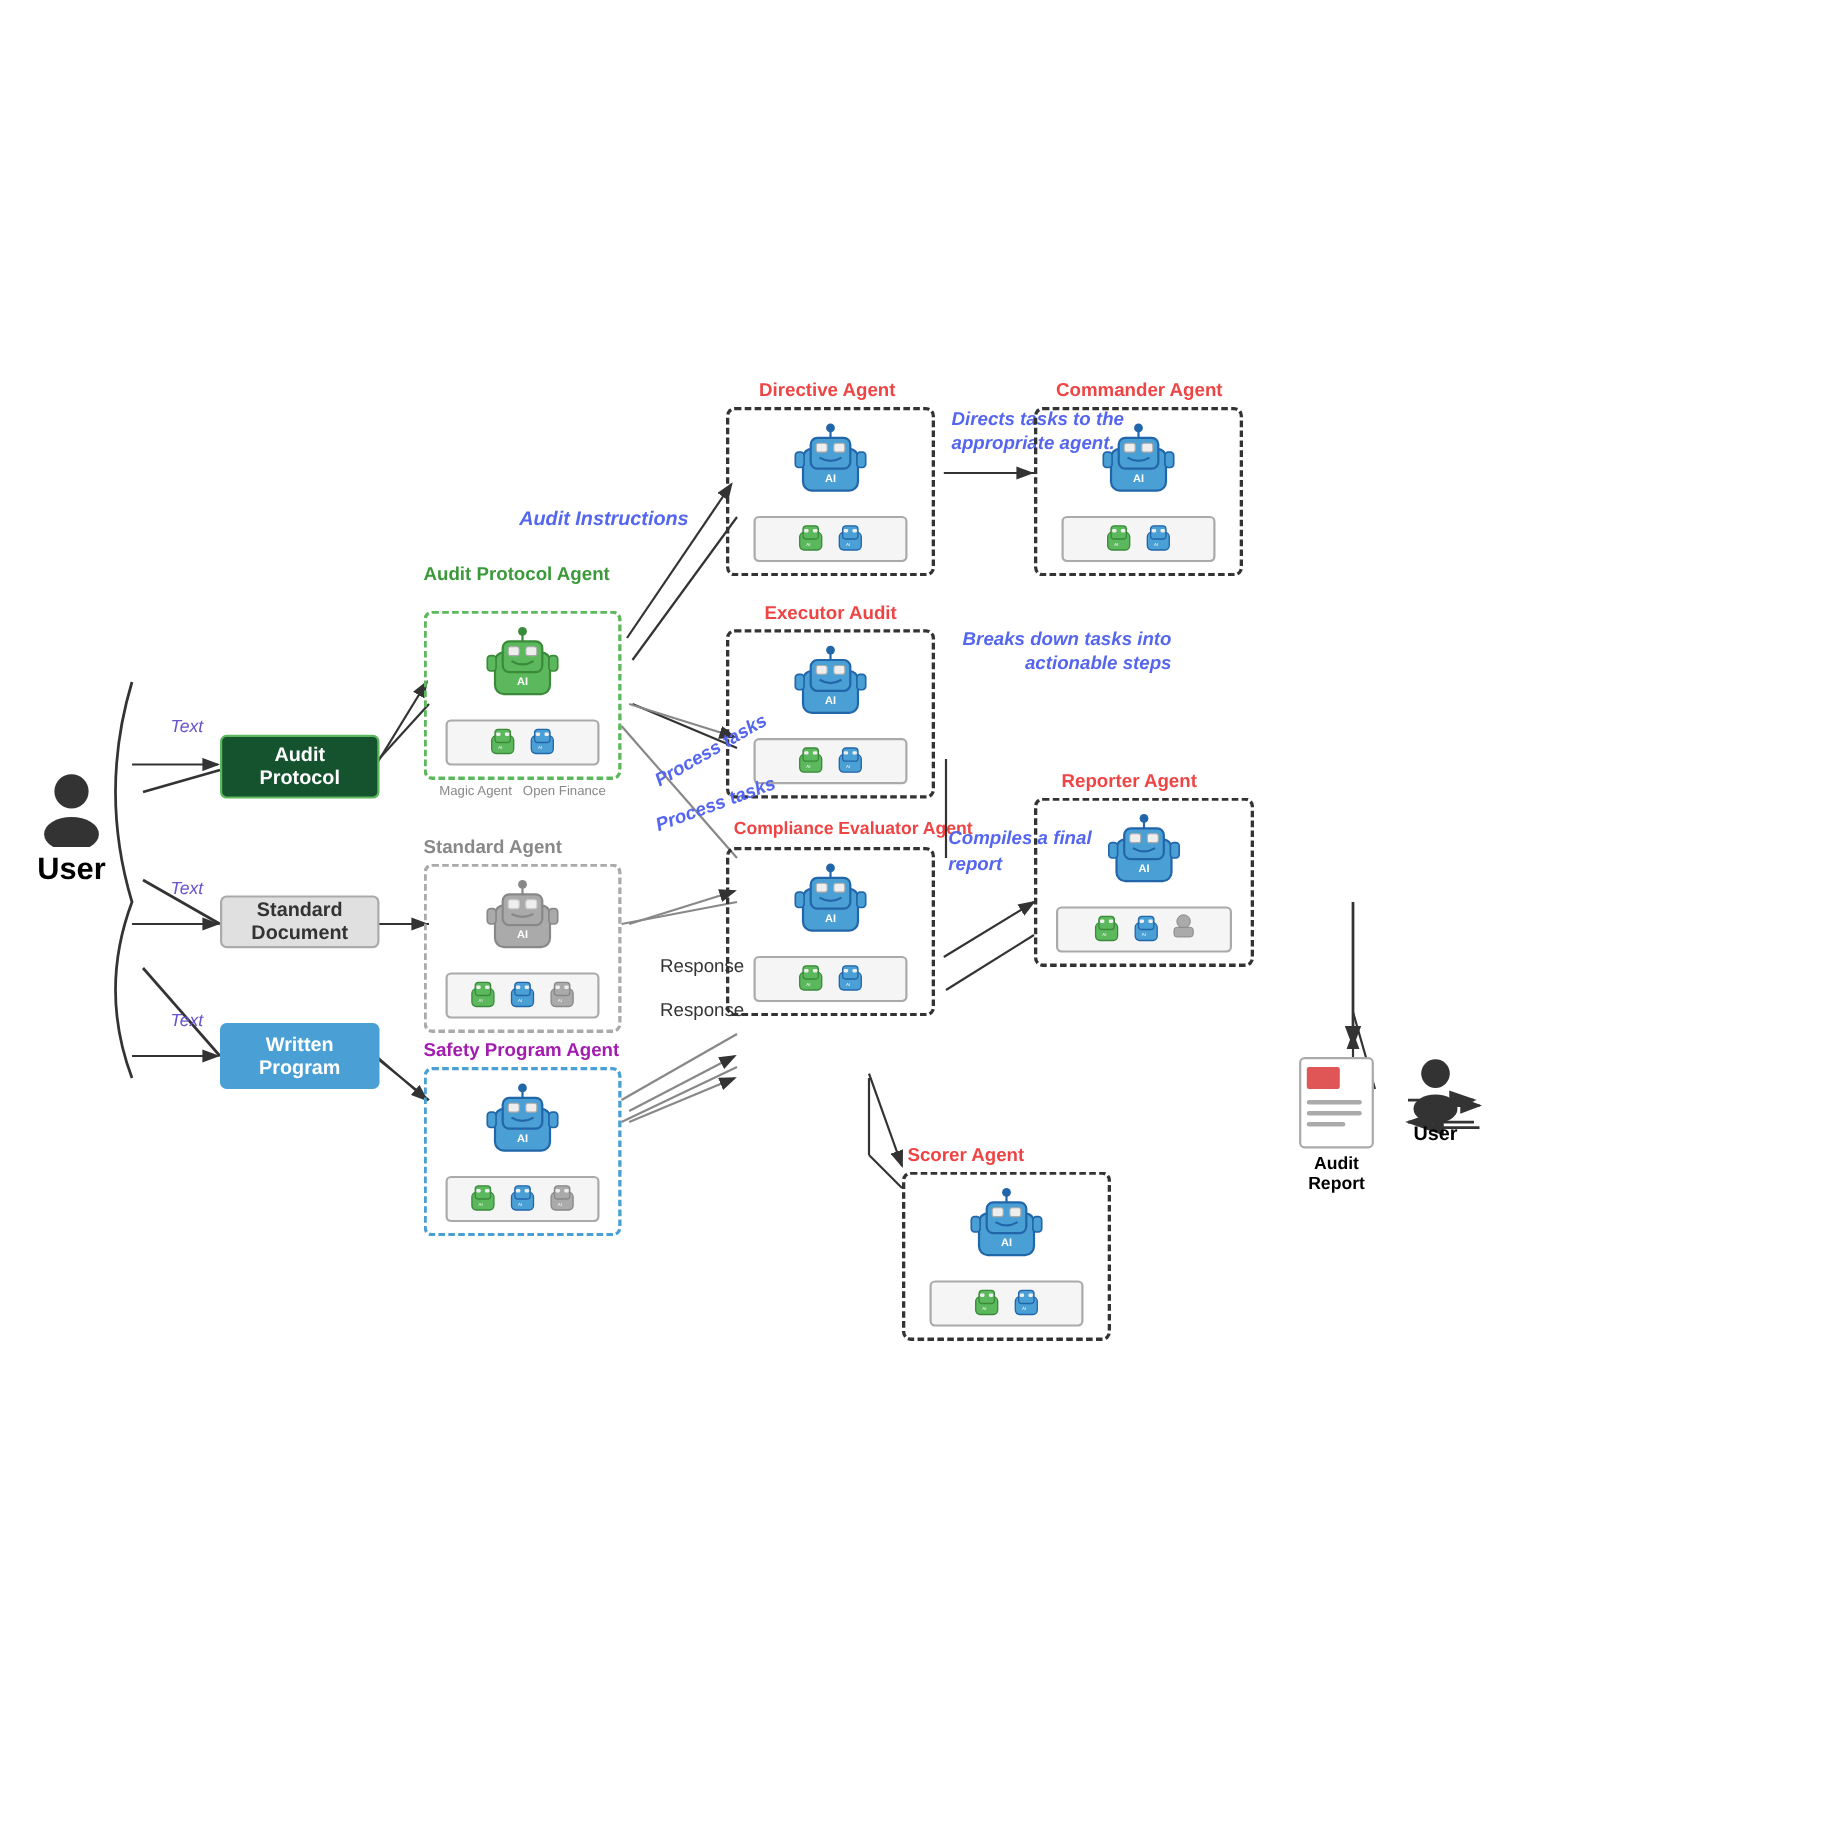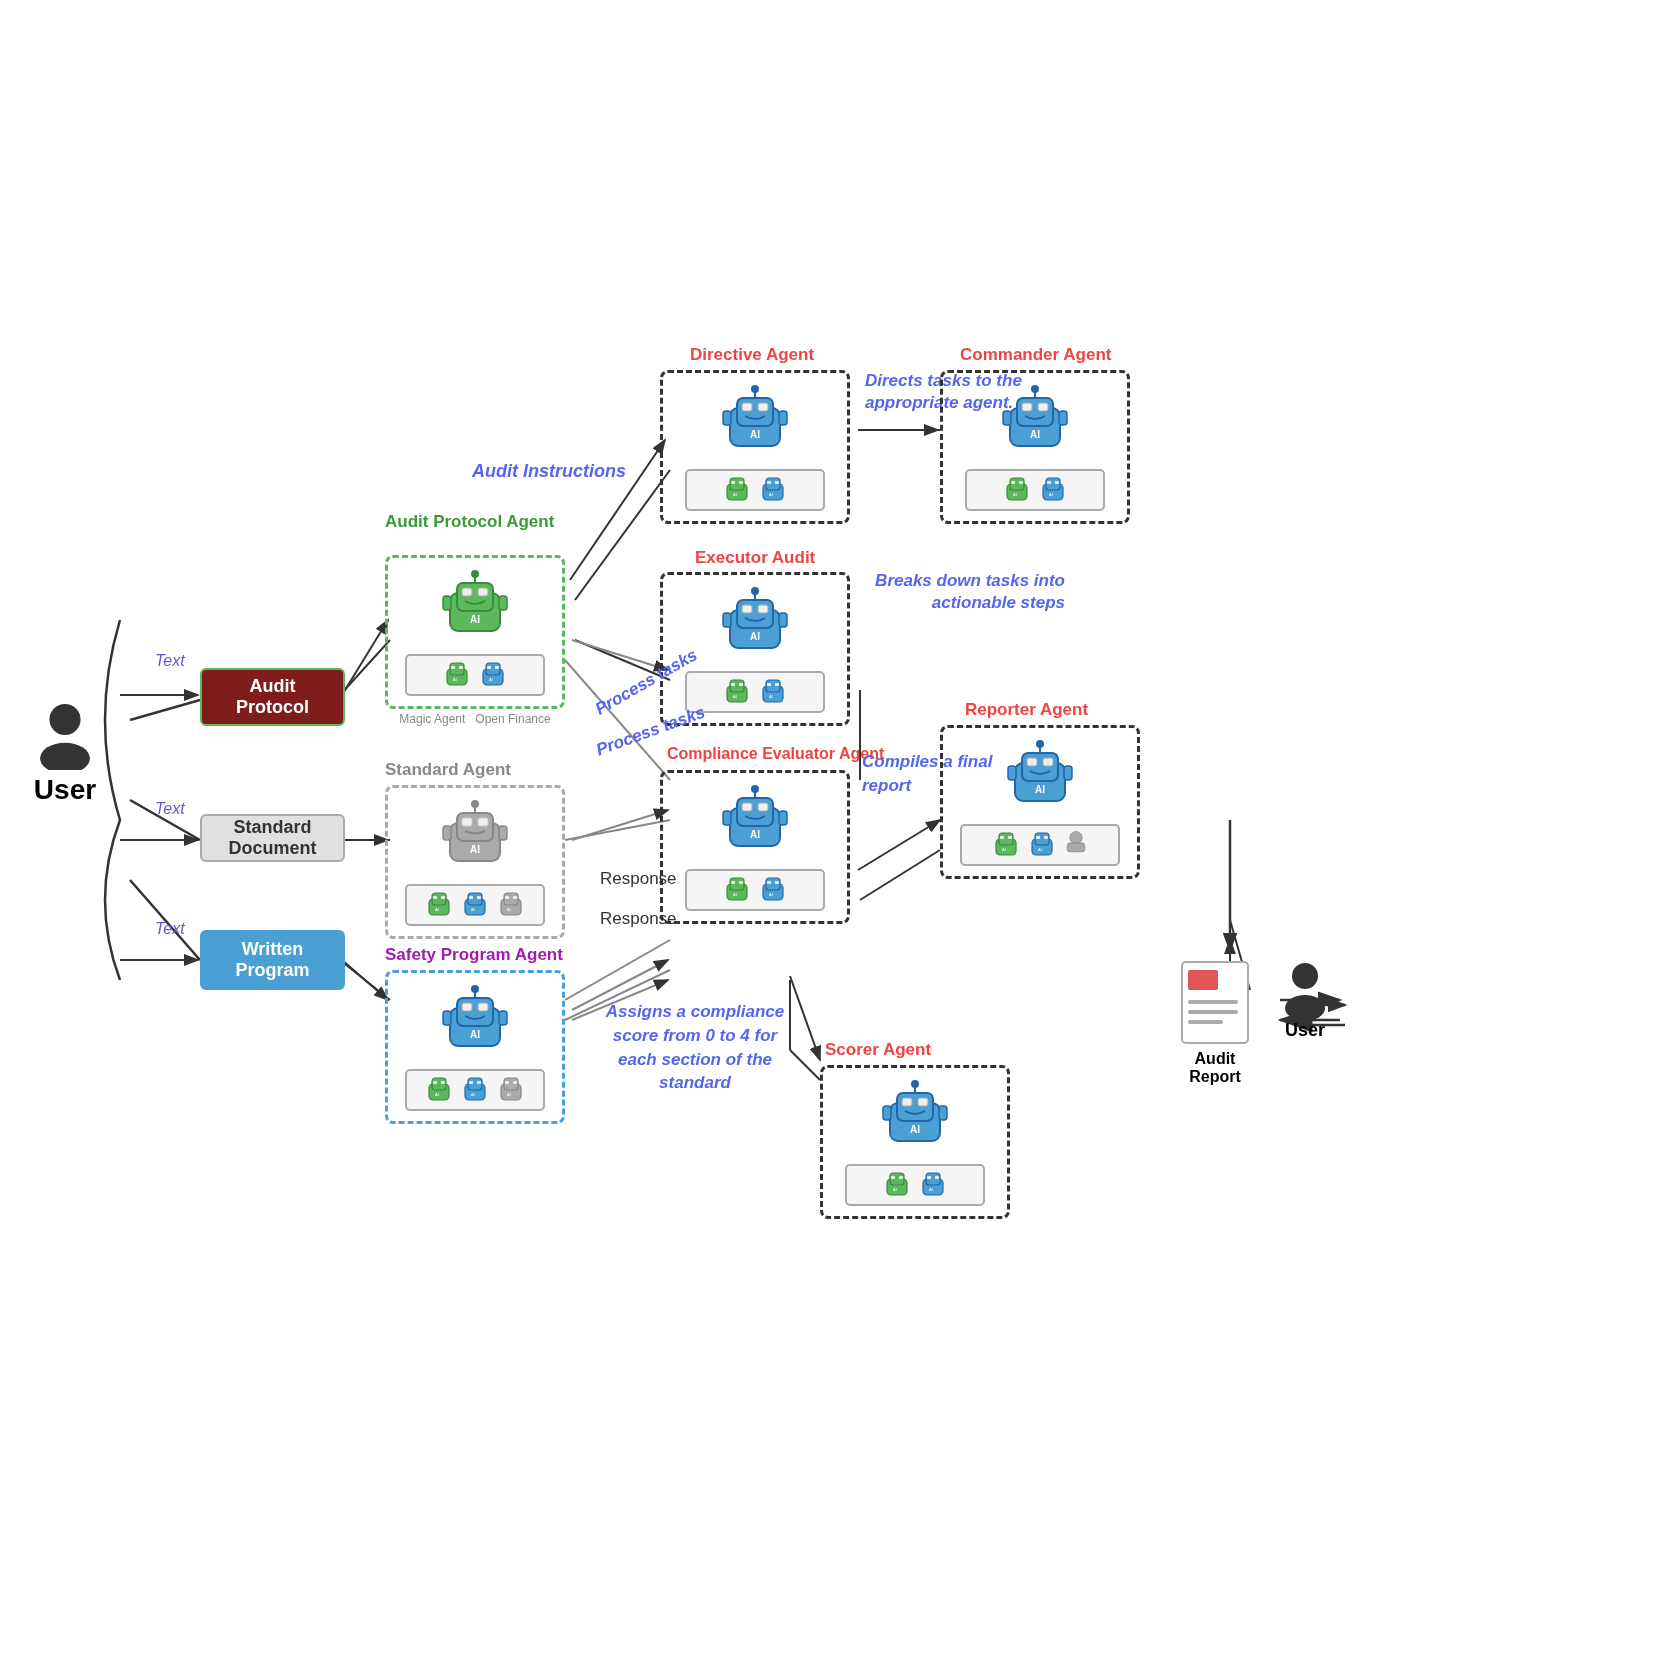--- a/index.html
+++ b/index.html
@@ -44,21 +44,21 @@
       text-align: center;
       font-weight: bold;
       font-size: 18px;
       padding: 8px 12px;
       display: flex;
       align-items: center;
       justify-content: center;
       min-width: 140px;
     }
     .input-box.green {
-      background: #7f1d1d;
+      background: #14532d;
       border-color: #5cb85c;
       color: #fff;
     }
     .input-box.gray {
       background: #e0e0e0;
       border-color: #aaa;
       color: #333;
     }
     .input-box.blue {
       background: #4a9fd4;
@@ -545,26 +545,20 @@
             <rect x="6" y="10" width="20" height="16" rx="4" fill="#4a9fd4" stroke="#2266aa" stroke-width="1.2"></rect>
             <rect x="9" y="4" width="14" height="12" rx="3" fill="#4a9fd4" stroke="#2266aa" stroke-width="1.2"></rect>
             <rect x="10" y="7" width="4" height="3" rx="1" fill="#eee"></rect>
             <rect x="18" y="7" width="4" height="3" rx="1" fill="#eee"></rect>
             <text x="12" y="22" font-size="4" fill="#fff">AI</text>
           </svg>
       </div>
     </div>
   </div>
 
-  <div class="annot" style="left:595px; top:1000px; font-size:17px; text-align:center; max-width:200px; line-height:1.4;">Assigns a
-compliance
-score from 0 to
-4 for each
-section of the
-standard</div>
 
   <div class="agent-title" style="position:absolute; left:825px; top:1040px; font-size:17px;">Scorer Agent</div>
   <div class="agent-box black-dashed" style="left:820px; top:1065px; width:190px;">
     <svg class="robot-icon" viewBox="0 0 80 80">
       <rect x="15" y="25" width="50" height="38" rx="8" fill="#4a9fd4" stroke="#2266aa" stroke-width="2"></rect>
       <rect x="22" y="15" width="36" height="28" rx="6" fill="#4a9fd4" stroke="#2266aa" stroke-width="2"></rect>
       <rect x="27" y="20" width="10" height="8" rx="2" fill="#eee" stroke="#aaa" stroke-width="1"></rect>
       <rect x="43" y="20" width="10" height="8" rx="2" fill="#eee" stroke="#aaa" stroke-width="1"></rect>
       <path d="M30 33 Q40 39 50 33" stroke="#2266aa" stroke-width="2" fill="none"></path>
       <text x="35" y="55" font-size="10" fill="#fff" font-weight="bold">AI</text>

